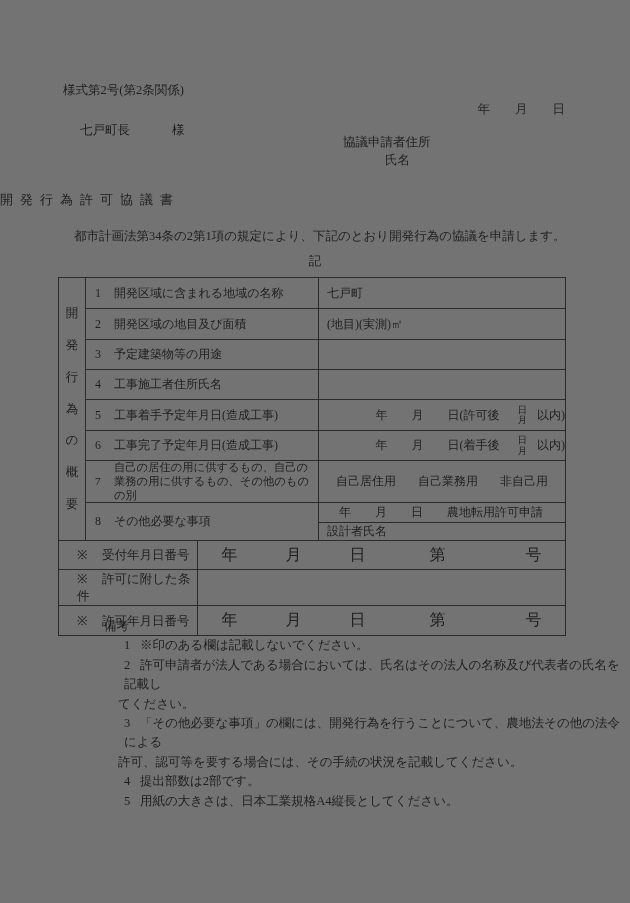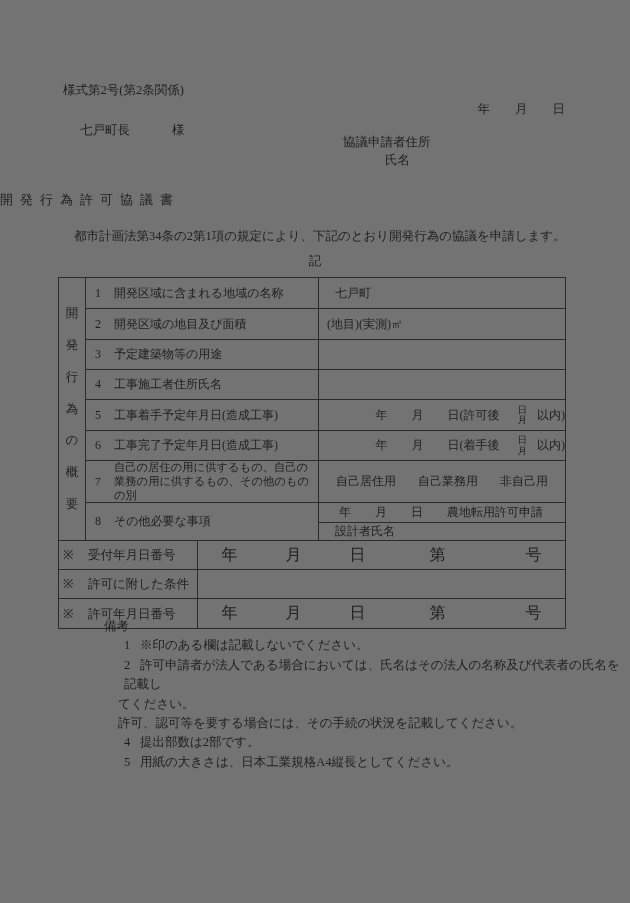--- a/index.html
+++ b/index.html
@@ -33,27 +33,27 @@
   .form-table td { border:1px solid #2b2b2b; vertical-align:middle; overflow:hidden; }
   td.side { padding:0; }
   .vert { display:flex; flex-direction:column; align-items:center;
           justify-content:space-evenly; height:100%; min-height:247px; padding:5px 0; }
   td.lbl { padding-left:9px; font-size:12px; }
   td.lbl .no { display:inline-block; width:19px; }
   td.lbl.small { font-size:11.3px; line-height:13.8px; }
   td.lbl.small .cellflex { display:flex; align-items:center; }
   td.lbl.small .no { flex:0 0 19px; }
   td.val { font-size:12px; }
-  .pl8 { padding-left:16px; }
+  .pl8 { padding-left:8px; }
   .spread { display:flex; justify-content:flex-start; padding:0 8px; }
   .cflex { display:flex; justify-content:flex-end; align-items:center; }
   .stack { display:inline-flex; flex-direction:column; font-size:9.5px;
            line-height:10.5px; text-align:center; margin:0 10px 0 18px; }
   .around { display:flex; justify-content:space-around; padding:0 6px; }
-  td.office-lbl { padding-left:4px; }
+  td.office-lbl { padding-left:18px; }
   td.office-lbl .mark { display:inline-block; width:25px; }
   td.office-val { text-align:center; font-size:16px; }
 
   .remarks { position:absolute; left:56px; top:617px; width:522px; line-height:19.4px;margin-left:48px; }
   .rk-line { padding-left:20px; }
   .rk-line .rk-no { display:inline-block; width:16px; }
   .rk-cont { padding-left:14px; }
 </style>
 </head>
 <body>
@@ -185,18 +185,19 @@
       <td class="office-val" colspan="2">年　　　月　　　日　　　　第　　　　　号</td>
     </tr>
   </tbody>
     </table>
 
   <div class="remarks">
     <div>備考</div>
     <div class="rk-line"><span class="rk-no">1</span><span>※印のある欄は記載しないでください。</span></div>
     <div class="rk-line"><span class="rk-no">2</span><span>許可申請者が法人である場合においては、氏名はその法人の名称及び代表者の氏名を記載し</span></div>
     <div class="rk-cont">てください。</div>
+    <div class="rk-line"><span class="rk-no">3</span><span>「その他必要な事項」の欄には、開発行為を行うことについて、農地法その他の法令による</span></div>
     <div class="rk-cont">許可、認可等を要する場合には、その手続の状況を記載してください。</div>
     <div class="rk-line"><span class="rk-no">4</span><span>提出部数は2部です。</span></div>
     <div class="rk-line"><span class="rk-no">5</span><span>用紙の大きさは、日本工業規格A4縦長としてください。</span></div>
   </div>
 
 </div>
 
 </body></html>

